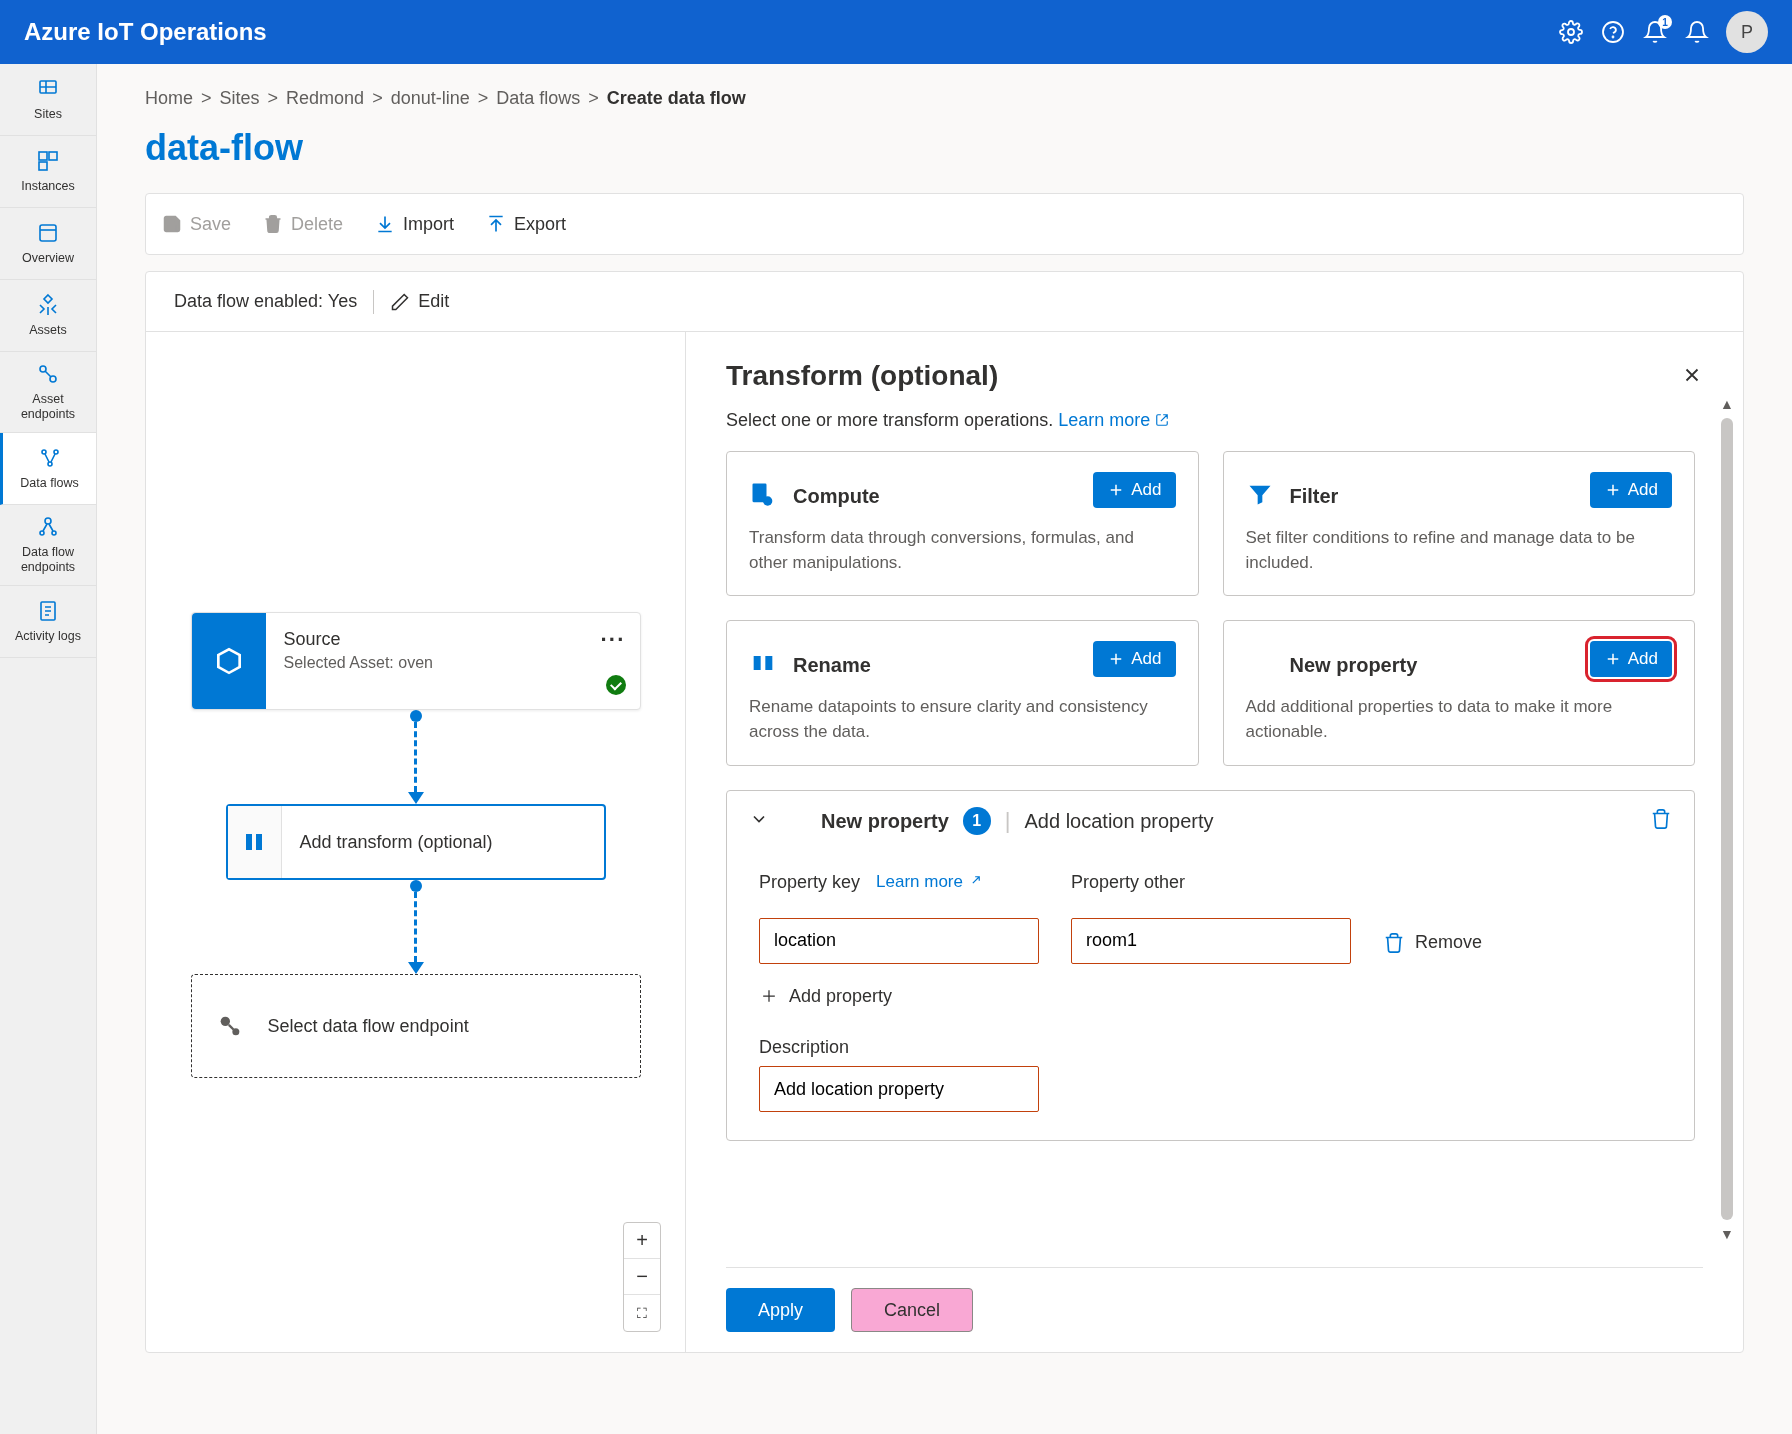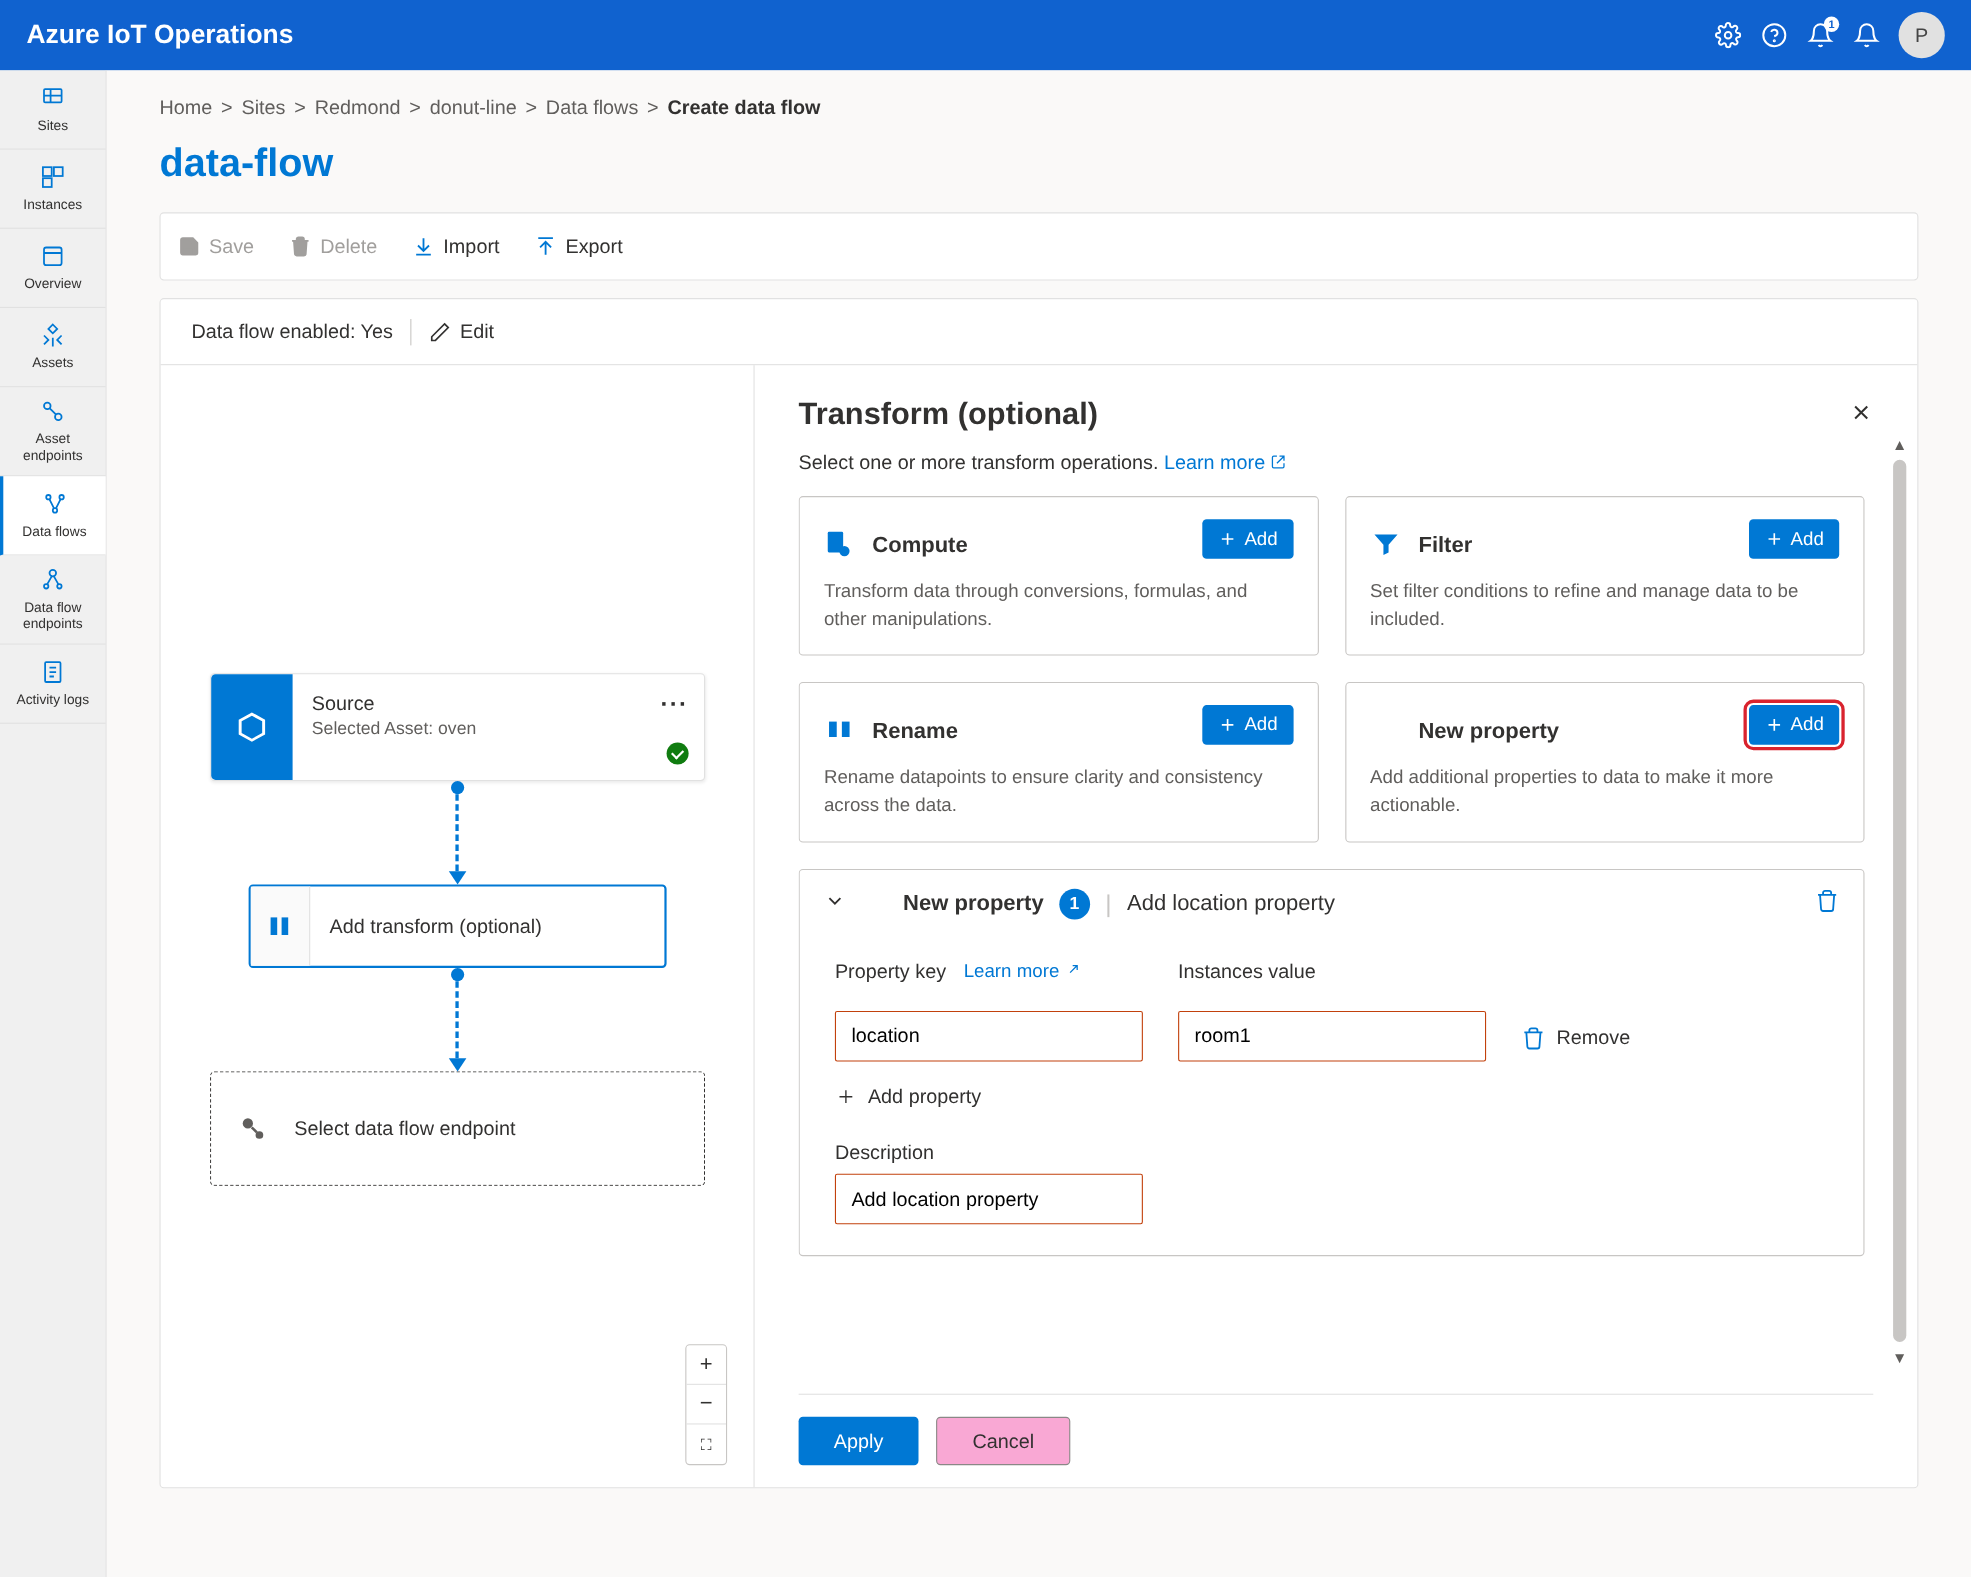--- a/index.html
+++ b/index.html
@@ -482,21 +482,21 @@
                           <span>Learn more</span> 
                           <svg viewBox="0 0 24 24" fill="none" stroke="#0078d4" stroke-width="2" width="14" height="14">
                             <path d="M14 3h7v7M10 14L21 3"></path>
                           </svg>
                         </a>
                     </div>
                     <input class="np-input" value="location" style="">
                   </div>
                   <div class="np-col">
                     <div class="np-label-row">
-                      <span class="np-label">Instances value</span>
+                      <span class="np-label">Property other</span>
                     </div>
                     <input class="np-input" value="room1" style="">
                   </div>
                   <div class="np-remove">
                     <svg viewBox="0 0 24 24" stroke-width="1.8">
                         <path d="M3 6h18M8 6V4a2 2 0 012-2h4a2 2 0 012 2v2M19 6l-1 14a2 2 0 01-2 2H8a2 2 0 01-2-2L5 6"></path>
                       </svg>
                     <span>Remove</span>
                   </div>
                 </div>

